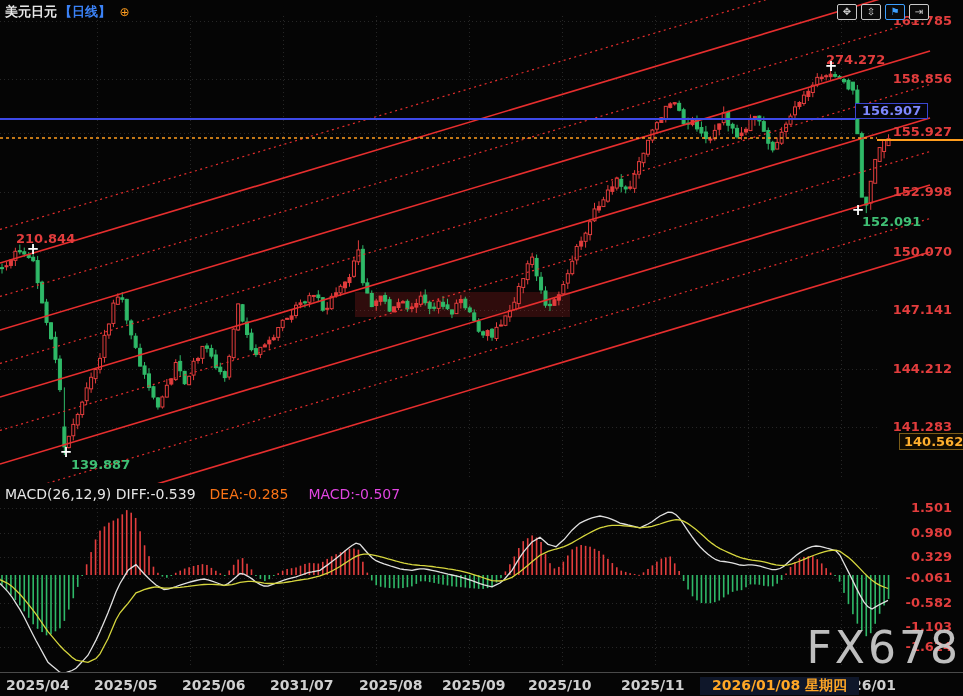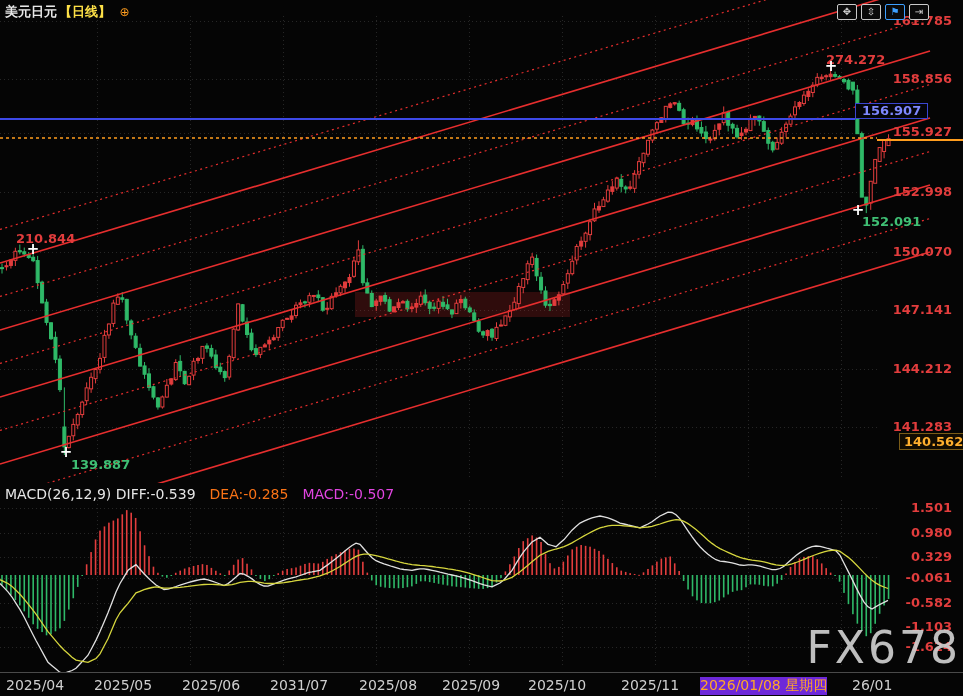--- a/index.html
+++ b/index.html
@@ -1,41 +1,41 @@
 <!DOCTYPE html>
 <html><head>
 <meta charset="utf-8">
 <style>
   html,body{margin:0;padding:0;background:#000;}
   .page{position:relative;width:963px;height:696px;background:#050505;overflow:hidden;
         font-family:"DejaVu Sans","Liberation Sans",sans-serif;}
   .titlebar{position:absolute;top:3px;left:5px;font-size:13px;font-weight:bold;color:#e8e8e8;z-index:30;}
-  .titlebar .period{color:#fde047;margin-left:2px;margin-top:28px;}
+  .titlebar .period{color:#3b82f6;margin-left:2px;margin-top:28px;}
   .titlebar .addind{color:#ff9d1e;font-weight:normal;margin-left:4px;font-size:12px;cursor:pointer;}
   .toolbar{position:absolute;top:4px;left:837px;z-index:30;display:flex;gap:4px;}
   .tbico{width:18px;height:14px;border:1px solid #c9c9c9;border-radius:2px;color:#d5d5d5;
          font-size:10px;line-height:14px;text-align:center;cursor:pointer;background:#0a0a0a;}
   .tbico.active{border-color:#3da0ff;color:#3da0ff;}
   svg{position:absolute;left:0;}
   .lbl{position:absolute;font-size:13px;font-weight:bold;color:#e23d3d;line-height:16px;z-index:20;}
   .axis-r{left:880px;width:72px;text-align:right;}
   .green{color:#3fbf74;}
   .bluebox{left:855px;top:103px;color:#7e88ff;border:1px solid #3a45d0;background:#04040a;
            padding:0 6px;font-size:13px;line-height:14px;z-index:22;}
   .orangebox{left:899px;top:433px;color:#ffaf2e;border:1px solid #7a5c18;background:#120c02;
              padding:0 4px;line-height:15px;z-index:22;}
   .cross{position:absolute;color:#fff;font-size:15px;font-weight:bold;z-index:21;
          transform:translate(-50%,-55%);line-height:10px;}
   .macdhdr{position:absolute;top:486px;left:5px;font-size:14px;color:#e6e6e6;z-index:20;white-space:nowrap;}
   .macdhdr .dea{color:#f97316;margin-left:14px;}
-  .macdhdr .mcd{color:#e145e1;margin-left:14px;}
+  .macdhdr .mcd{color:#e145e1;margin-left:20px;}
   .xaxis{position:absolute;top:672px;left:0;width:963px;height:24px;border-top:1px solid #4a4a4a;
          background:#050505;z-index:25;}
-  .xlbl{position:absolute;top:4px;font-size:14px;font-weight:normal;color:#cfcfcf;}
-  .xlbl.hot{color:#ffa726;background:#6d28d9;padding:0 0;z-index:5;}
+  .xlbl{position:absolute;top:4px;font-size:14px;font-weight:bold;color:#cfcfcf;}
+  .xlbl.hot{color:#ffa726;background:#0f172a;padding:0 12px;z-index:5;}
   .orange-underline{position:absolute;left:877px;top:139px;width:86px;height:2px;background:#ff9d1e;z-index:21;}
   .watermark{position:absolute;right:2px;top:622px;font-size:44px;letter-spacing:3px;color:#cfcfcf;
              opacity:.92;z-index:24;font-weight:500;}
 </style>
 </head>
 <body>
 
 <div class="page">
 
   <div class="titlebar">

